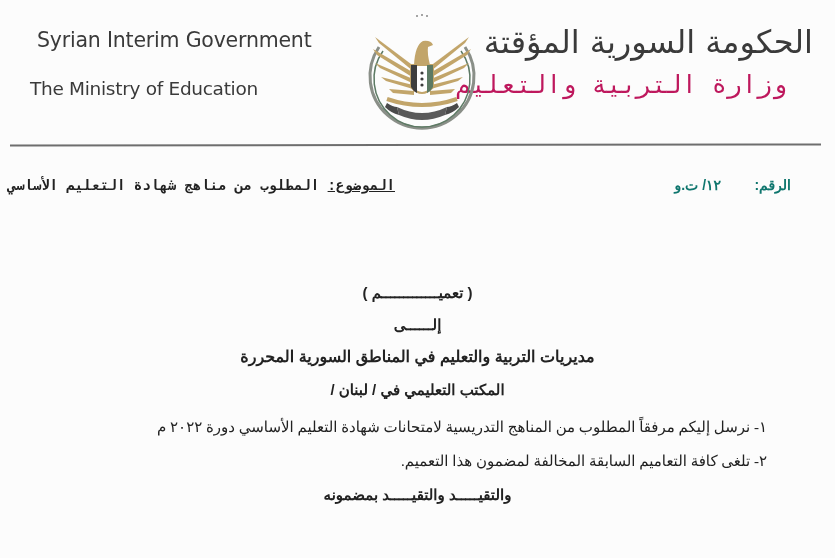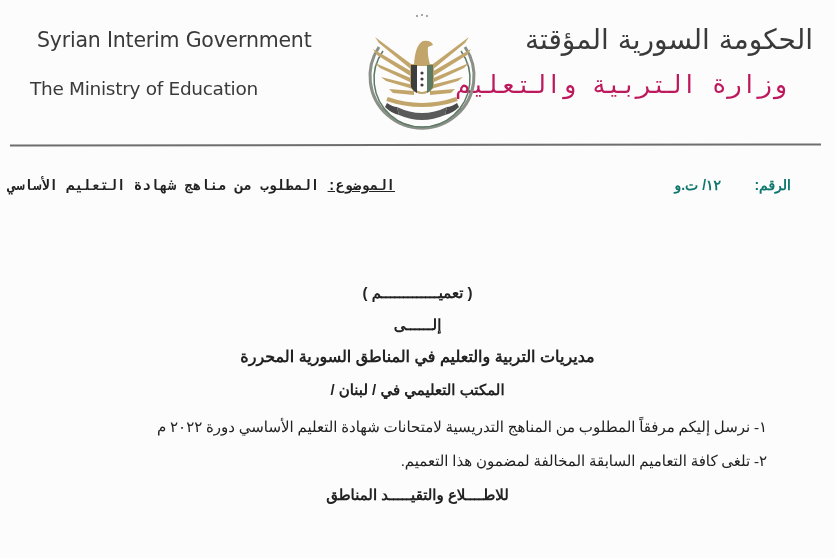--- a/index.html
+++ b/index.html
@@ -35,21 +35,21 @@
       color: #3a3a3a;
       letter-spacing: -0.3px;
       white-space: nowrap;
     }
     .ar-title {
       position: absolute;
       right: 22px;
       top: 23px;
       direction: rtl;
       font-family: "DejaVu Sans", sans-serif;
-      font-size: 28px;
+      font-size: 32px;
       color: #3a3a3a;
       white-space: nowrap;
     }
     .ar-sub {
       position: absolute;
       right: 48px;
       top: 70px;
       direction: rtl;
       font-family: Liberation Mono, monospace;
       font-size: 25px;
@@ -202,13 +202,13 @@
 </div>
 
 <div class="center-line circular">( تعميـــــــــــــم )</div>
 <div class="center-line to">إلــــــى</div>
 <div class="center-line recipient1">مديريات التربية والتعليم في المناطق السورية المحررة</div>
 <div class="center-line recipient2">المكتب التعليمي في / لبنان /</div>
 
 <div class="point point1">١- نرسل إليكم مرفقاً المطلوب من المناهج التدريسية لامتحانات شهادة التعليم الأساسي دورة ٢٠٢٢ م</div>
 <div class="point point2">٢- تلغى كافة التعاميم السابقة المخالفة لمضمون هذا التعميم.</div>
 
-<div class="center-line closing">للاطــــلاع والتقيـــــد المناطق</div>
+<div class="center-line closing">والتقيـــــد والتقيـــــد بمضمونه</div>
 
 </body></html>

